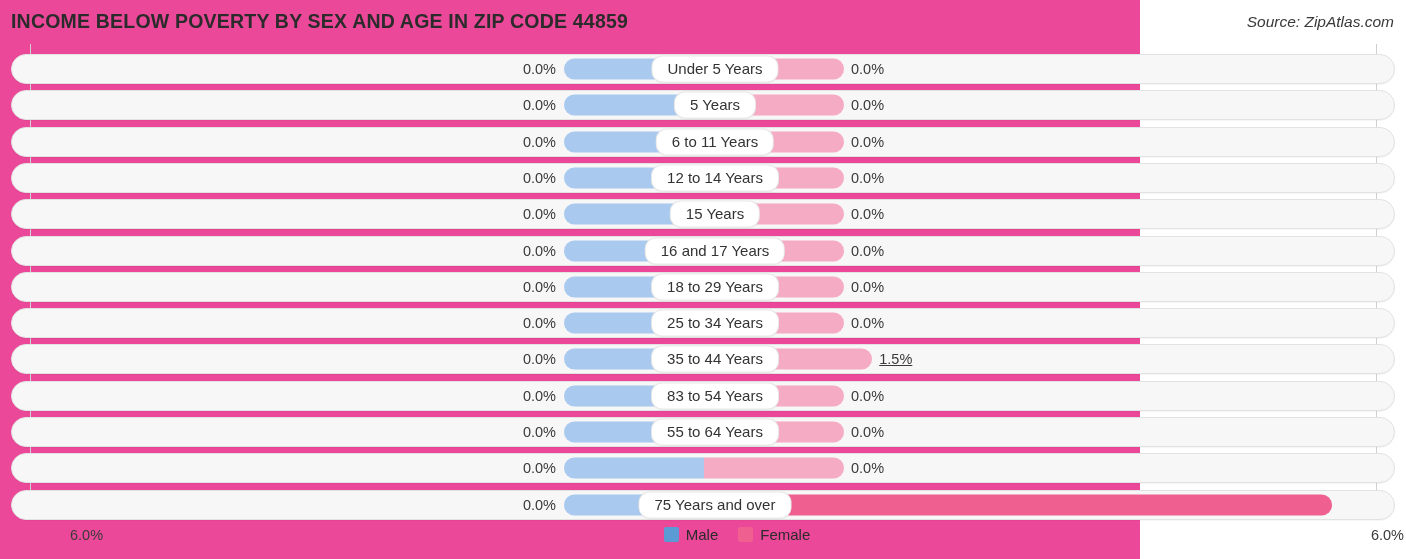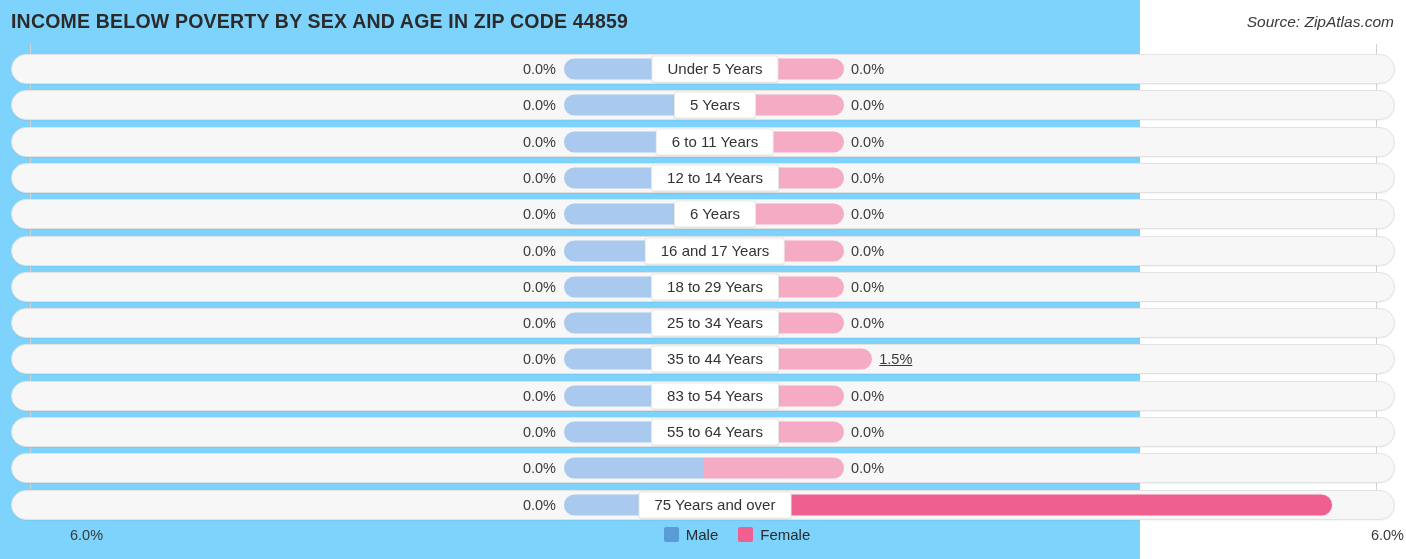--- a/index.html
+++ b/index.html
@@ -3,21 +3,21 @@
 <meta charset="utf-8">
 <style>
   * { box-sizing: border-box; }
   html, body {
     margin: 0; padding: 0;
     width: 1406px; height: 559px;
     background: #ffffff;
     font-family: "Liberation Sans", sans-serif;
     overflow: hidden;
   }
-  .page { position: relative; width: 1140px; height: 559px; background:#7dd3fc; }
+  .page { position: relative; width: 1140px; height: 559px; background:#ec4899; }
 
   
   .header { position:absolute; left:0; top:0; width:1406px; height:42px; }
   .title {
     position:absolute; left:11px; top:10px;
     font-size:19.5px; font-weight:600; letter-spacing:.2px;
     color:#2b2b2b; white-space:nowrap;
   }
   .source {
     position:absolute; right:12px; top:13px;
@@ -60,21 +60,21 @@
   .val-left  { text-align:right; }
   .val-right { text-align:left; }
   .val-inside {
     color:#ffffff; font-size:14.5px; text-align:right;
   }
 
   .pill {
     position:absolute; top:50%; left:703px;
     transform:translate(-50%,-50%);
     background:#ffffff;
-    border-radius:2px;
+    border-radius:10px;
     padding:4px 15px 5px;
     font-size:15px; color:#333333; white-space:nowrap;
     box-shadow:0 0 0 1px #e8e8e8, 0 1px 2px rgba(0,0,0,0.10);
     line-height:16px;
   }
 
   
   .footer { position:absolute; left:0; top:517px; width:1406px; height:42px;margin-left:34px; }
   .axis-label {
     position:absolute; top:10px;
@@ -129,21 +129,21 @@
         <div class="bar bar-female" style="left: 692px; width: 140px;"></div>
         <div class="val val-left" style="right: 838px;">0.0%</div>
         <div class="val val-right" style="left: 839px;">0.0%</div>
         <div class="pill">12 to 14 Years</div>
       </div>
       <div class="row" style="top: 155.2px;">
         <div class="bar bar-male" style="left: 552px; width: 140px;"></div>
         <div class="bar bar-female" style="left: 692px; width: 140px;"></div>
         <div class="val val-left" style="right: 838px;">0.0%</div>
         <div class="val val-right" style="left: 839px;">0.0%</div>
-        <div class="pill">6 Years</div>
+        <div class="pill">15 Years</div>
       </div>
       <div class="row" style="top: 191.5px;">
         <div class="bar bar-male" style="left: 552px; width: 140px;"></div>
         <div class="bar bar-female" style="left: 692px; width: 140px;"></div>
         <div class="val val-left" style="right: 838px;">0.0%</div>
         <div class="val val-right" style="left: 839px;">0.0%</div>
         <div class="pill">16 and 17 Years</div>
       </div>
       <div class="row" style="top: 227.8px;">
         <div class="bar bar-male" style="left: 552px; width: 140px;"></div>

